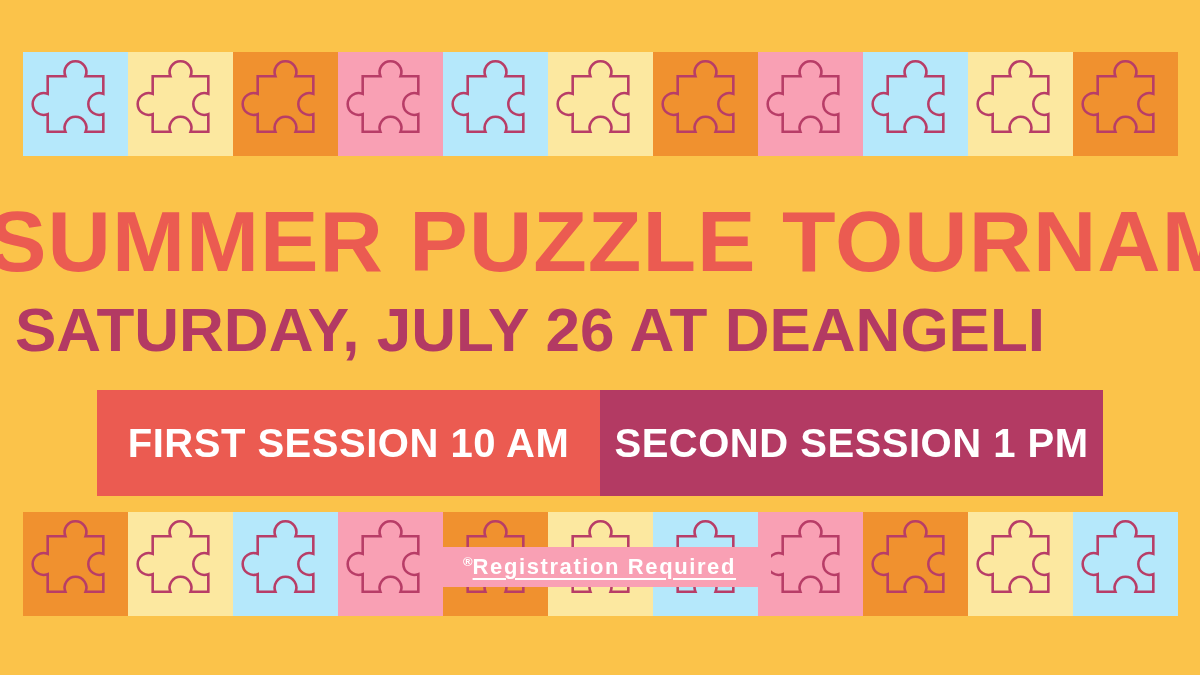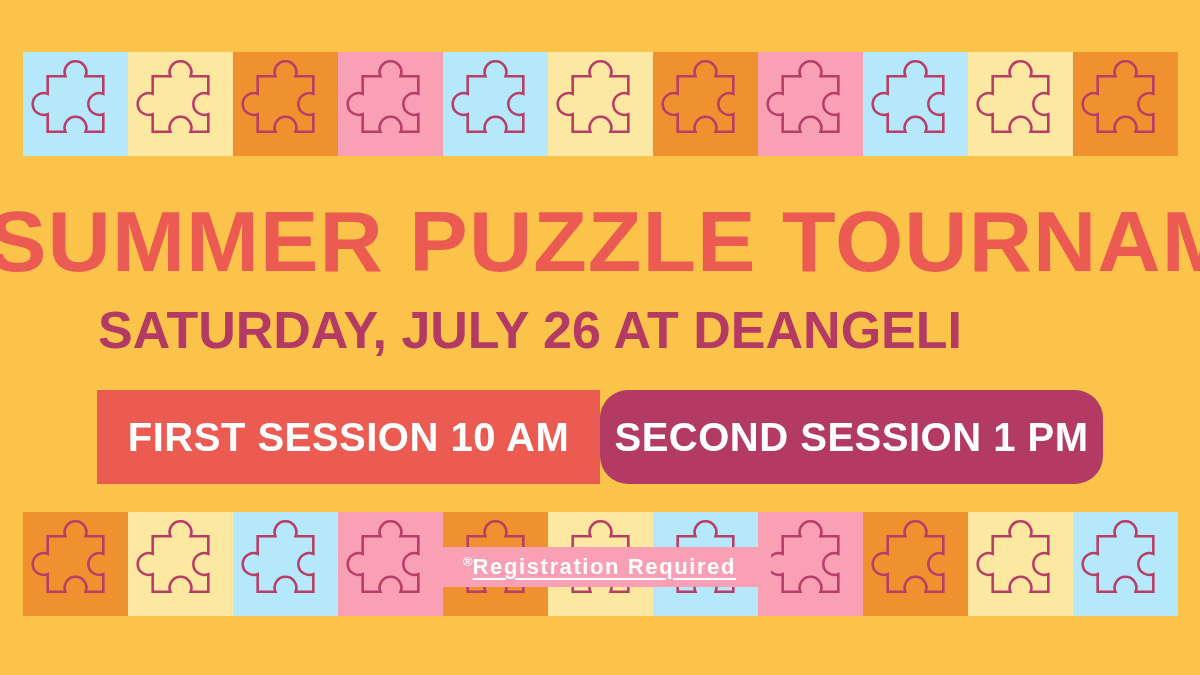--- a/index.html
+++ b/index.html
@@ -53,47 +53,47 @@
     font-stretch:condensed;
     white-space:nowrap;
     transform:scaleX(1.02);
   }
 
   #subtitle {
     position:absolute;
     top:303px; left:0; width:1060px;
     text-align:center;
     color:#B33A63;
-    font-size:52px;
+    font-size:62px;
     line-height:54px;
     font-weight:bold;
     letter-spacing:0px;
     white-space:nowrap;
   }
 
   
   #sessions {
     position:absolute;
     top:390px; left:97px;
     width:1006px; height:94px;
     display:flex;
   }
   .session-bar {
-    height:94px;
+    height:106px;
     display:flex;
     align-items:center;
     justify-content:center;
     color:#FFFFFF;
     font-size:40px;
     font-weight:bold;
     letter-spacing:0.5px;
     white-space:nowrap;
   }
   #session-first  { width:503px; background:#EB5B51; }
-  #session-second { width:503px; background:#B33A63;border-radius:28px; }
+  #session-second { width:503px; background:#B33A63; }
 
   
   #registration-band {
     position:absolute;
     top:547px; left:428px;
     width:343px; height:40px;
     background:#F9A0B4;
     display:flex;
     align-items:center;
     justify-content:center;

